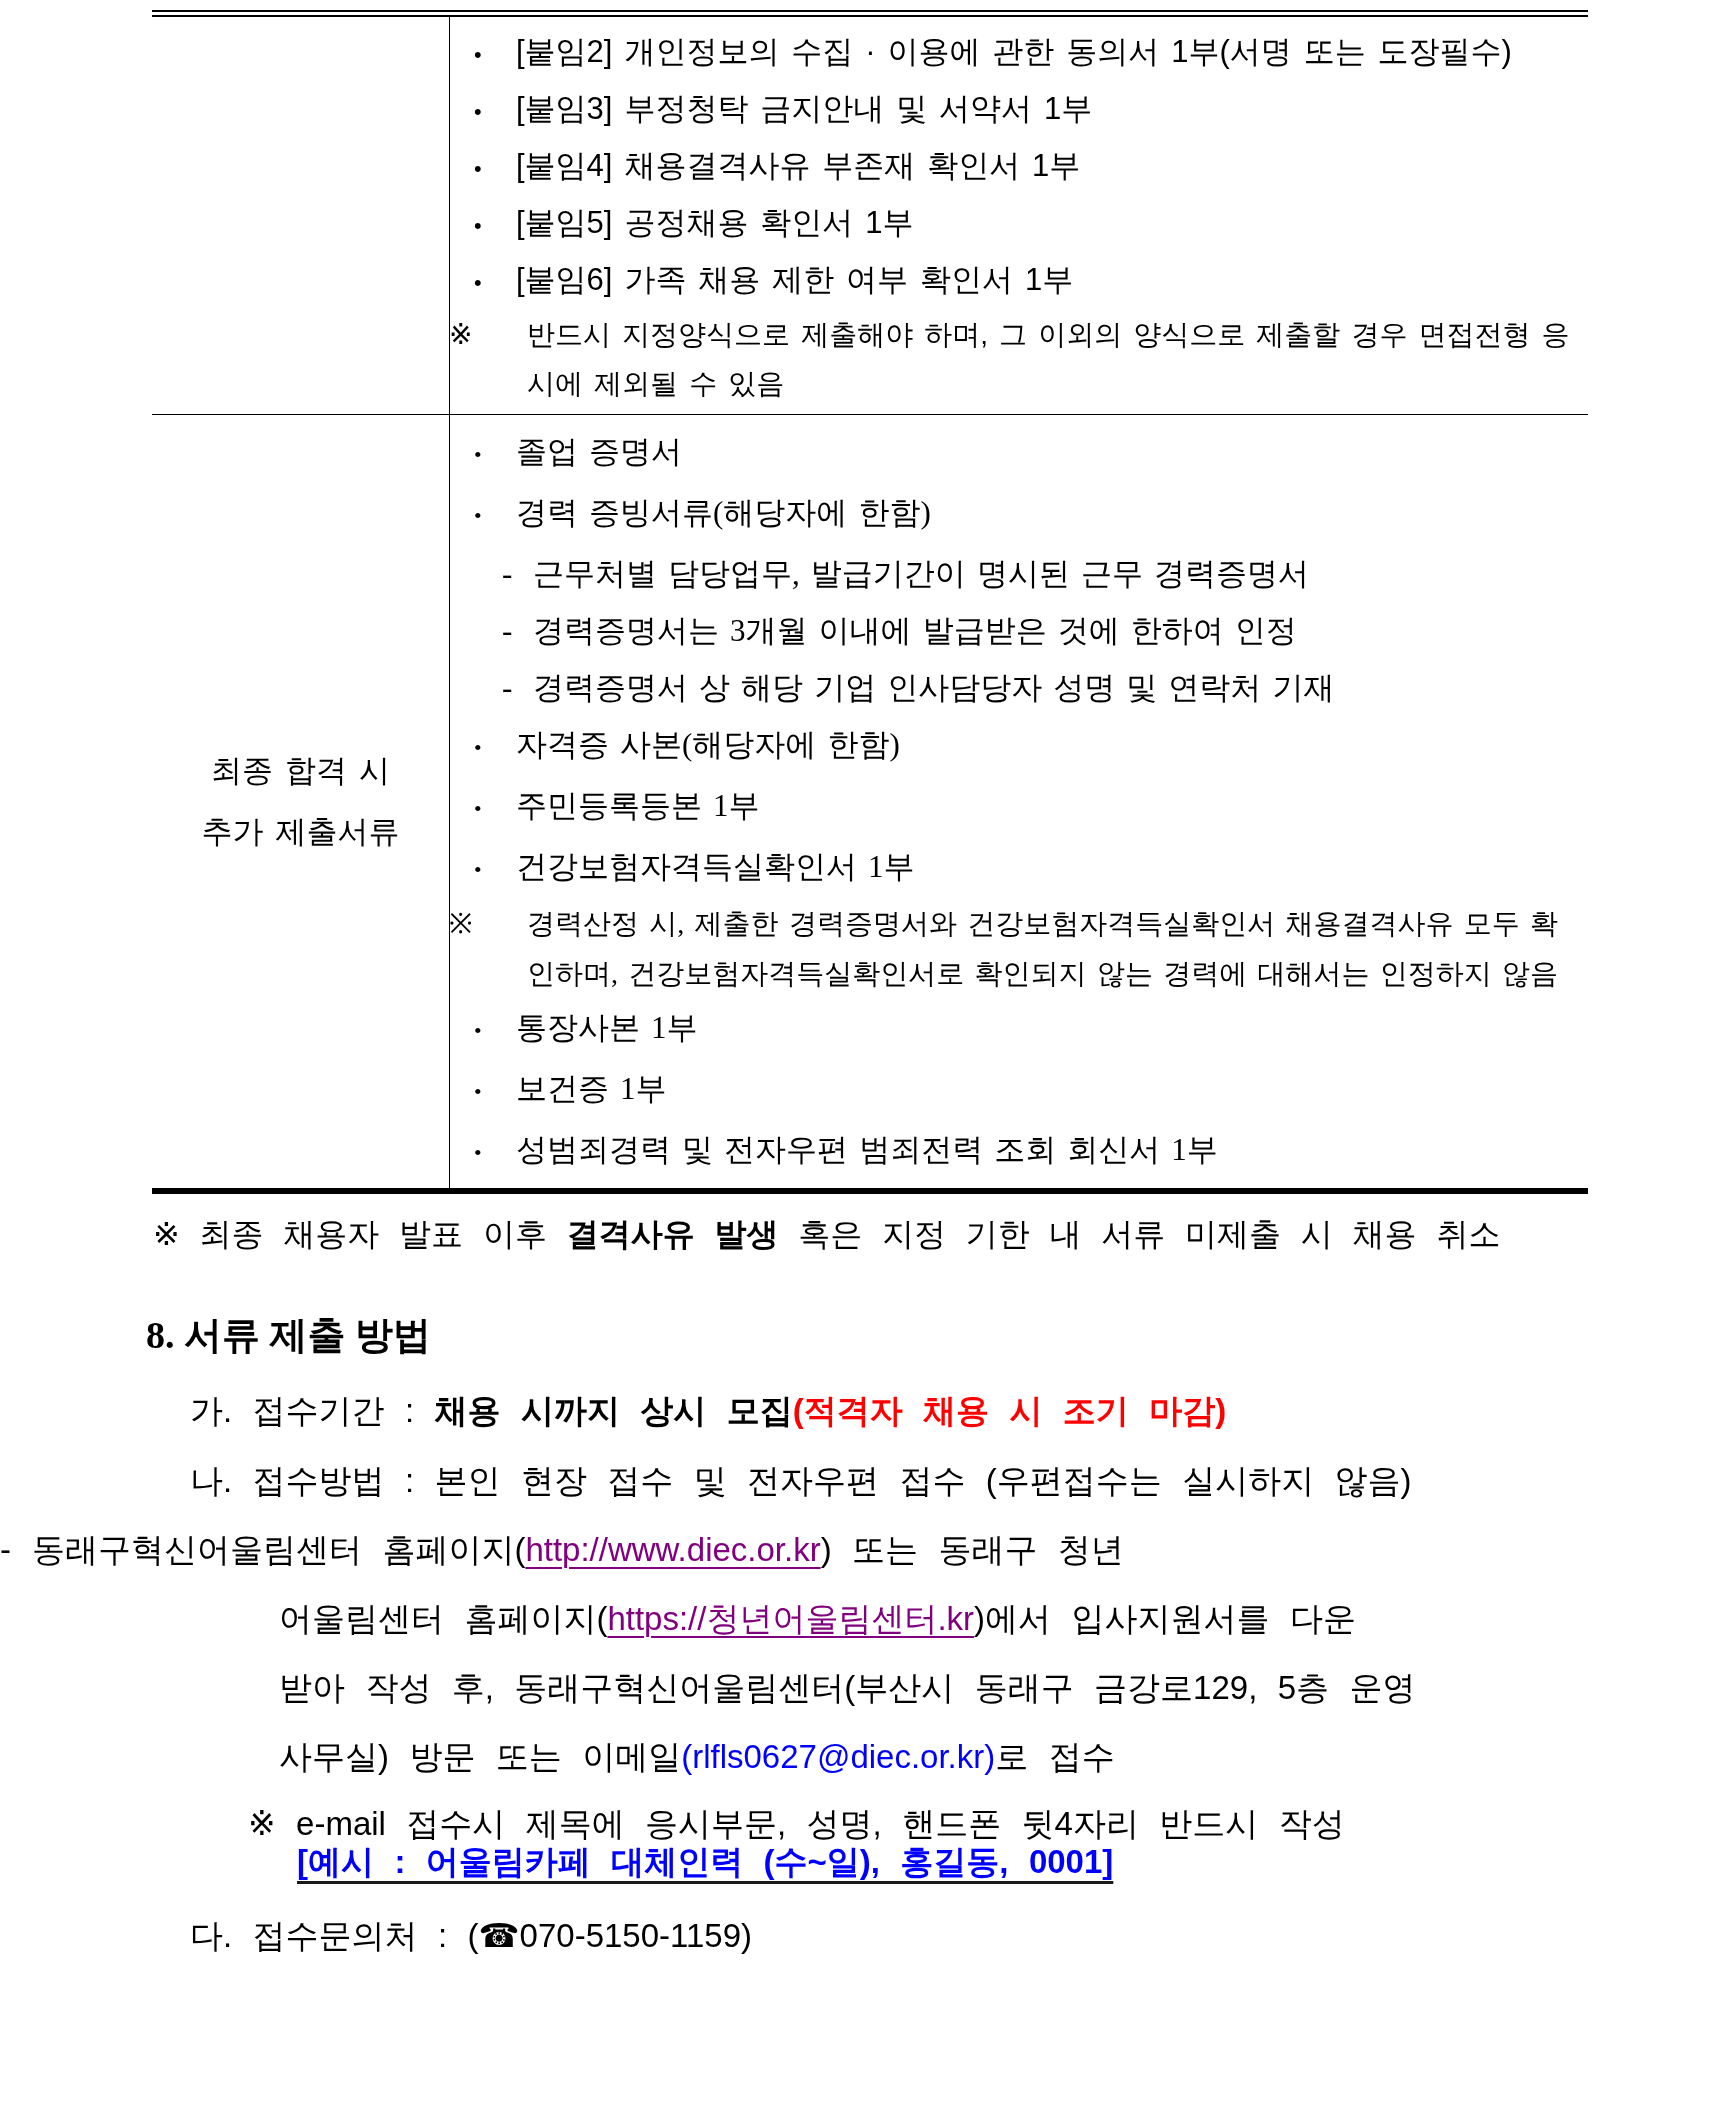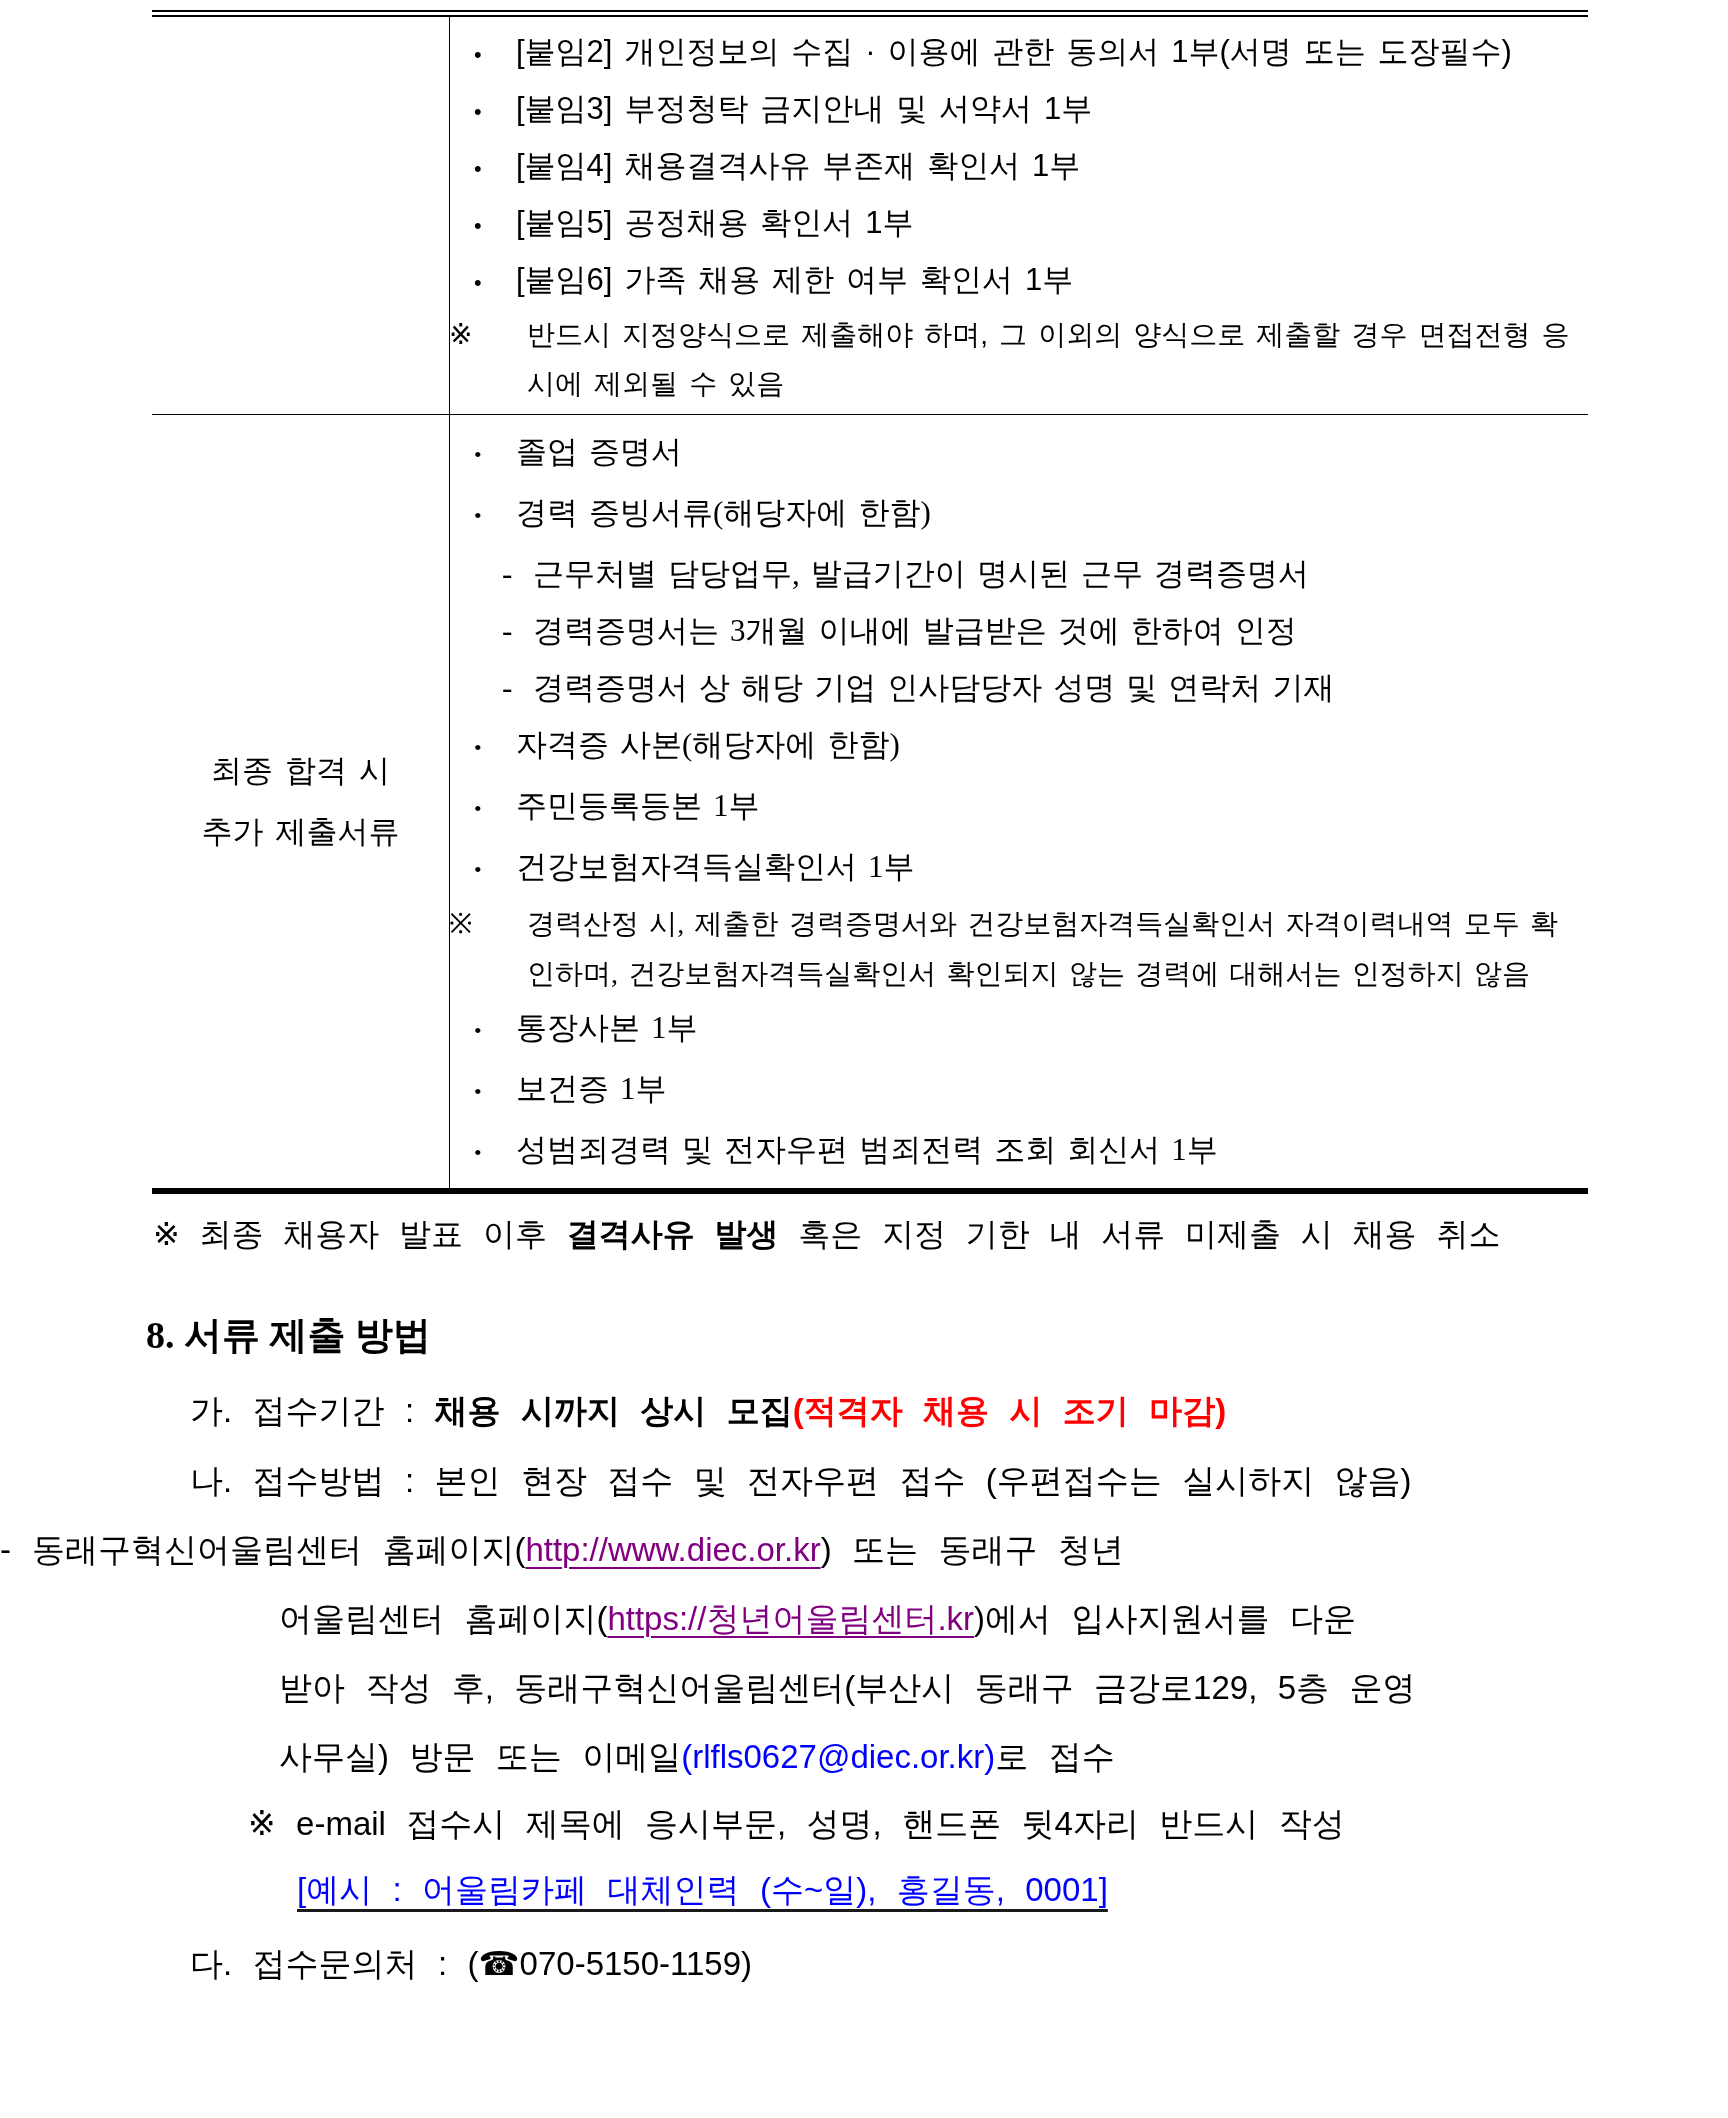--- a/index.html
+++ b/index.html
@@ -44,22 +44,22 @@
   .cancel{margin:21px 0 0 153px;font-size:32px;}
   .h8{margin:61px 0 0 146px;font-size:38px;line-height:42px;font-weight:bold;font-family:Liberation Serif, serif;}
   .lv1{margin-left:190px;}
   .ga8{margin-top:36px;}
   .na8{margin-top:32px;}
   .sub{margin-top:31px;}
   .sub .mk{display:inline-block;width:32px;}
   .cont{margin-left:279px;margin-top:31px;}
   .note8{margin-left:248px;margin-top:29px;}
   .ex{
-    margin-left:297px;margin-top:28px;
-    color:#0000ff;font-weight:normal;
+    margin-left:297px;
+    color:#0000ff;font-weight:bold;
     text-decoration:underline;
     text-decoration-color:#1a1a1a;
     text-decoration-thickness:2.8px;
     text-underline-offset:8.4px;
   }
   .da8{margin-top:36px;}
   .h9{margin:77px 0 0 146px;font-size:38px;line-height:42px;font-weight:bold;}
   .b{font-weight:bold;}
   .red{color:#ff0000;font-weight:bold;text-align:right;}
   .blue{color:#0000ff;}
@@ -97,21 +97,21 @@
       </div>
       <div class="cell-r r2">
         <div class="li"><span class="mk">•</span><span>졸업 증명서</span></div>
         <div class="li"><span class="mk">•</span><span>경력 증빙서류(해당자에 한함)</span></div>
         <div class="li dash"><span class="mk">-</span><span>근무처별 담당업무, 발급기간이 명시된 근무 경력증명서</span></div>
         <div class="li dash"><span class="mk">-</span><span>경력증명서는 3개월 이내에 발급받은 것에 한하여 인정</span></div>
         <div class="li dash"><span class="mk">-</span><span>경력증명서 상 해당 기업 인사담당자 성명 및 연락처 기재</span></div>
         <div class="li"><span class="mk">•</span><span>자격증 사본(해당자에 한함)</span></div>
         <div class="li"><span class="mk">•</span><span>주민등록등본 1부</span></div>
         <div class="li"><span class="mk">•</span><span>건강보험자격득실확인서 1부</span></div>
-        <div class="li note"><span class="mk">※</span><span>경력산정 시, 제출한 경력증명서와 건강보험자격득실확인서 자격이력내역 모두 확인하며, 건강보험자격득실확인서 확인되지 않는 경력에 대해서는 인정하지 않음</span></div>
+        <div class="li note"><span class="mk">※</span><span>경력산정 시, 제출한 경력증명서와 건강보험자격득실확인서 채용결격사유 모두 확인하며, 건강보험자격득실확인서로 확인되지 않는 경력에 대해서는 인정하지 않음</span></div>
         <div class="li"><span class="mk">•</span><span>통장사본 1부</span></div>
         <div class="li"><span class="mk">•</span><span>보건증 1부</span></div>
         <div class="li"><span class="mk">•</span><span>성범죄경력 및 전자우편 범죄전력 조회 회신서 1부</span></div>
       </div>
     </div>
   </div>
 
   <div class="p cancel">
     <span>※ 최종 채용자 발표 이후 </span><span class="b">결격사유 발생</span><span> 혹은 지정 기한 내 서류 미제출 시 채용 취소</span>
   </div>

